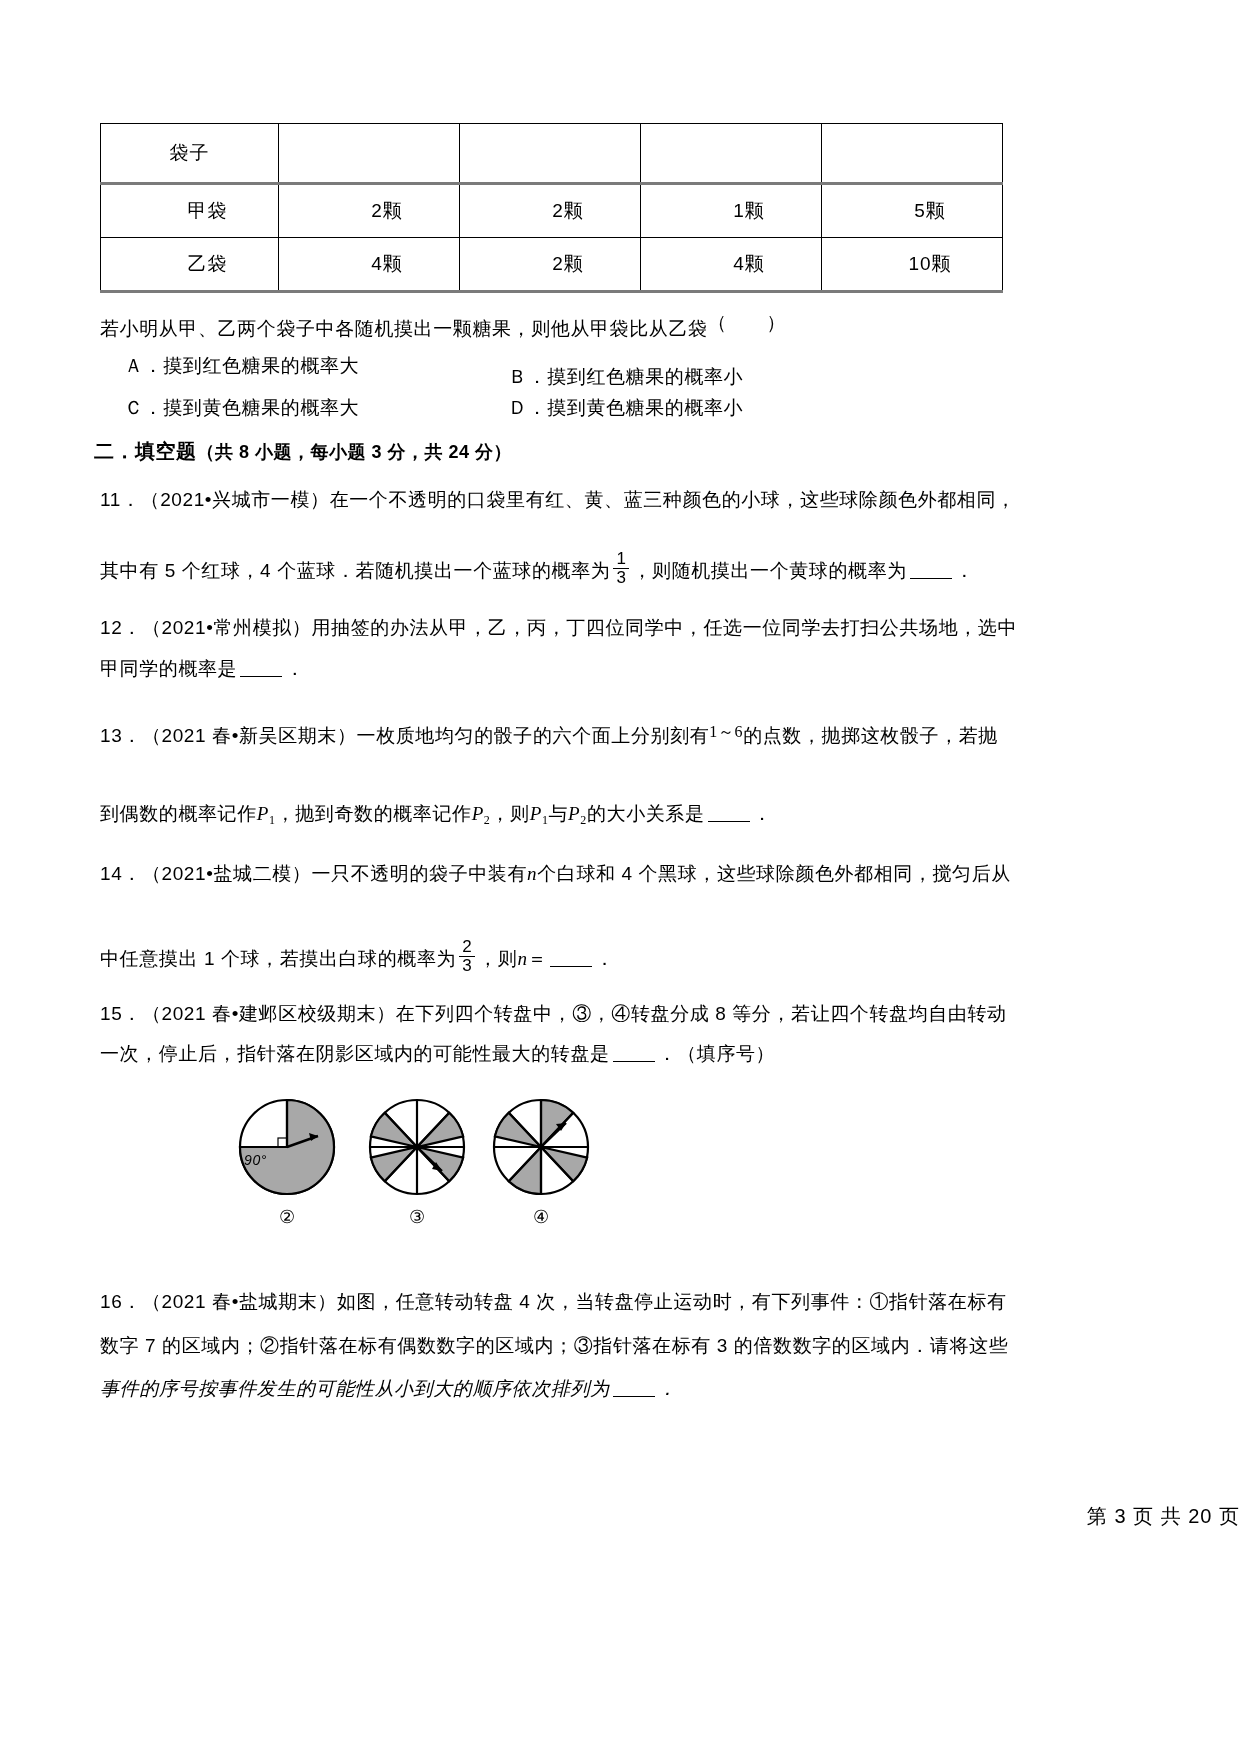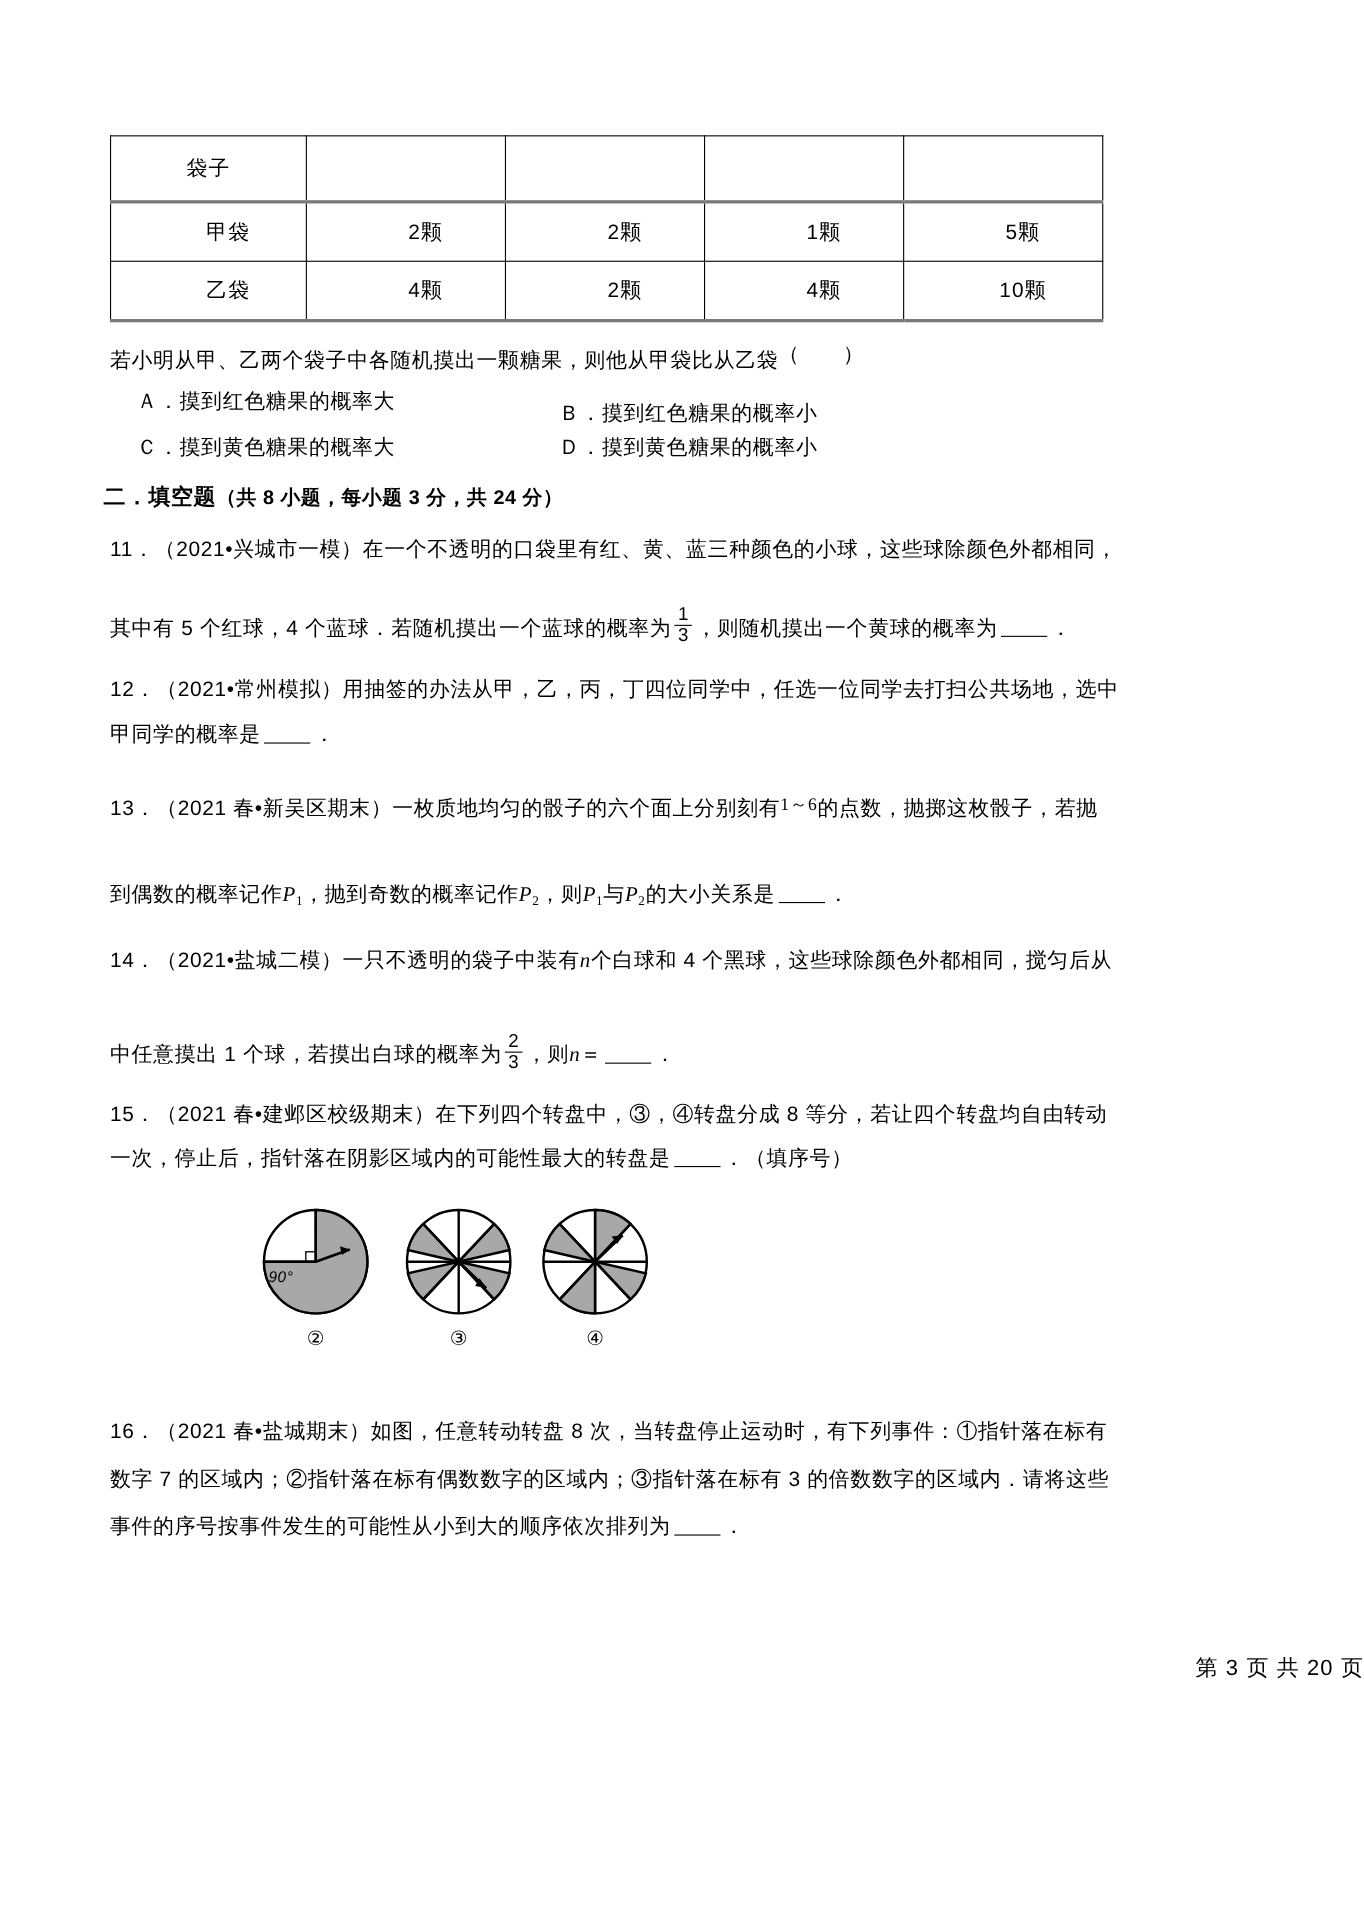--- a/index.html
+++ b/index.html
@@ -292,22 +292,22 @@
           <line x1="55" y1="55" x2="22.8" y2="89.3"></line>
         </g>
         <path d="M55 55 L80 31" stroke="#000" stroke-width="2.4" fill="none"></path>
         <polygon points="80,31 70,32 75,39" fill="#000"></polygon>
       </svg>
       <div class="spin-label">④</div>
     </div>
   </div>
 
   <div class="txt qline" style="top:1288px;">
-    <span>16．</span><span>（2021 春•盐城期末）</span><span>如图，任意转动转盘 8 次，当转盘停止运动时，有下列事件：①指针落在标有</span>
+    <span>16．</span><span>（2021 春•盐城期末）</span><span>如图，任意转动转盘 4 次，当转盘停止运动时，有下列事件：①指针落在标有</span>
   </div>
   <div class="txt qline" style="top:1332px;">数字 7 的区域内；②指针落在标有偶数数字的区域内；③指针落在标有 3 的倍数数字的区域内．请将这些</div>
-  <div class="txt qline" style="top:1375px;">
+  <div class="txt qline" style="top:1375px;font-style:italic;">
     <span>事件的序号按事件发生的可能性从小到大的顺序依次排列为</span><span class="blank-ul"></span><span>．</span>
   </div>
 
   <div class="footer">第 3 页 共 20 页</div>
 
 </div>
 
 </body></html>

